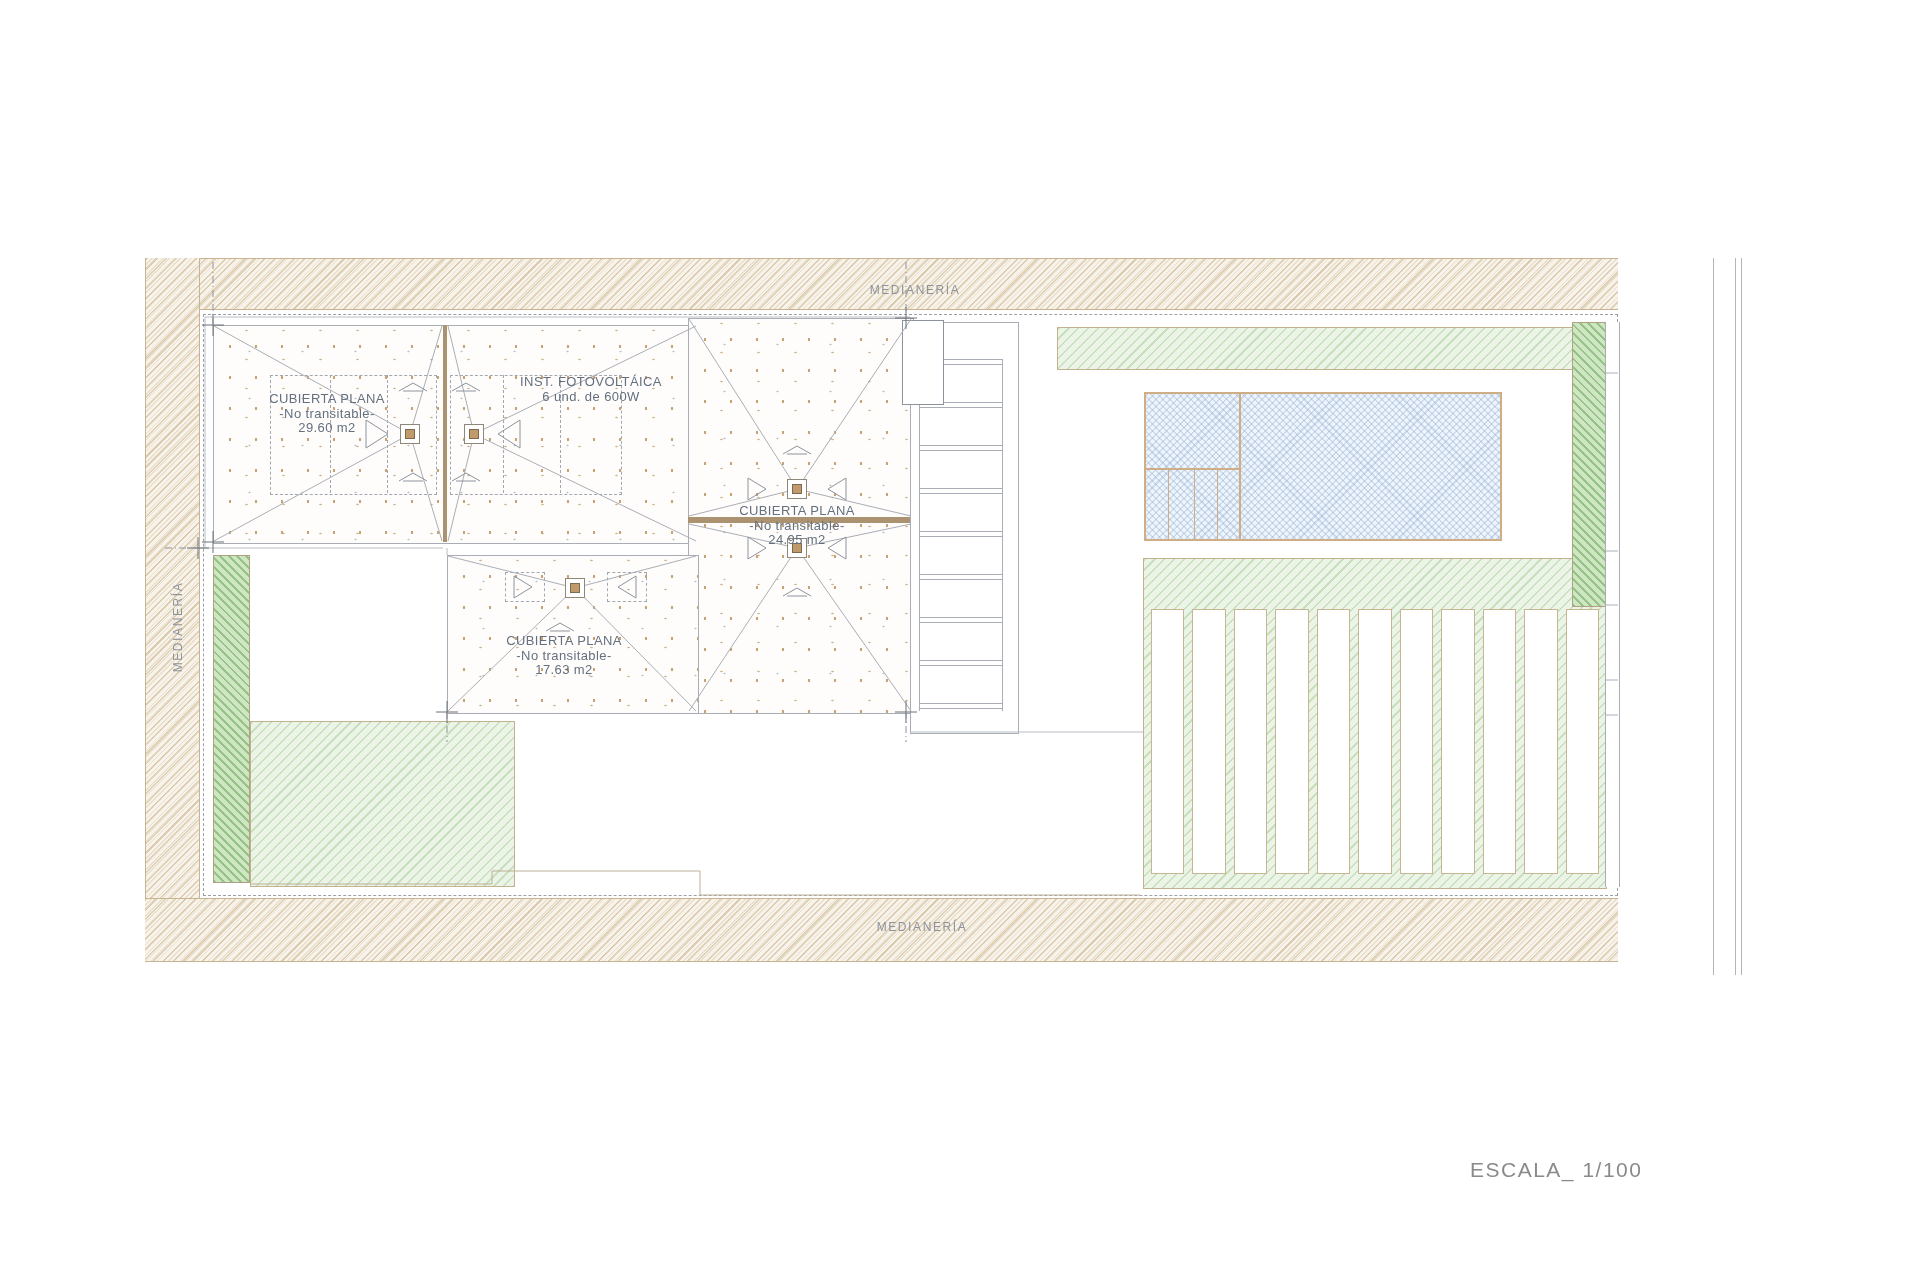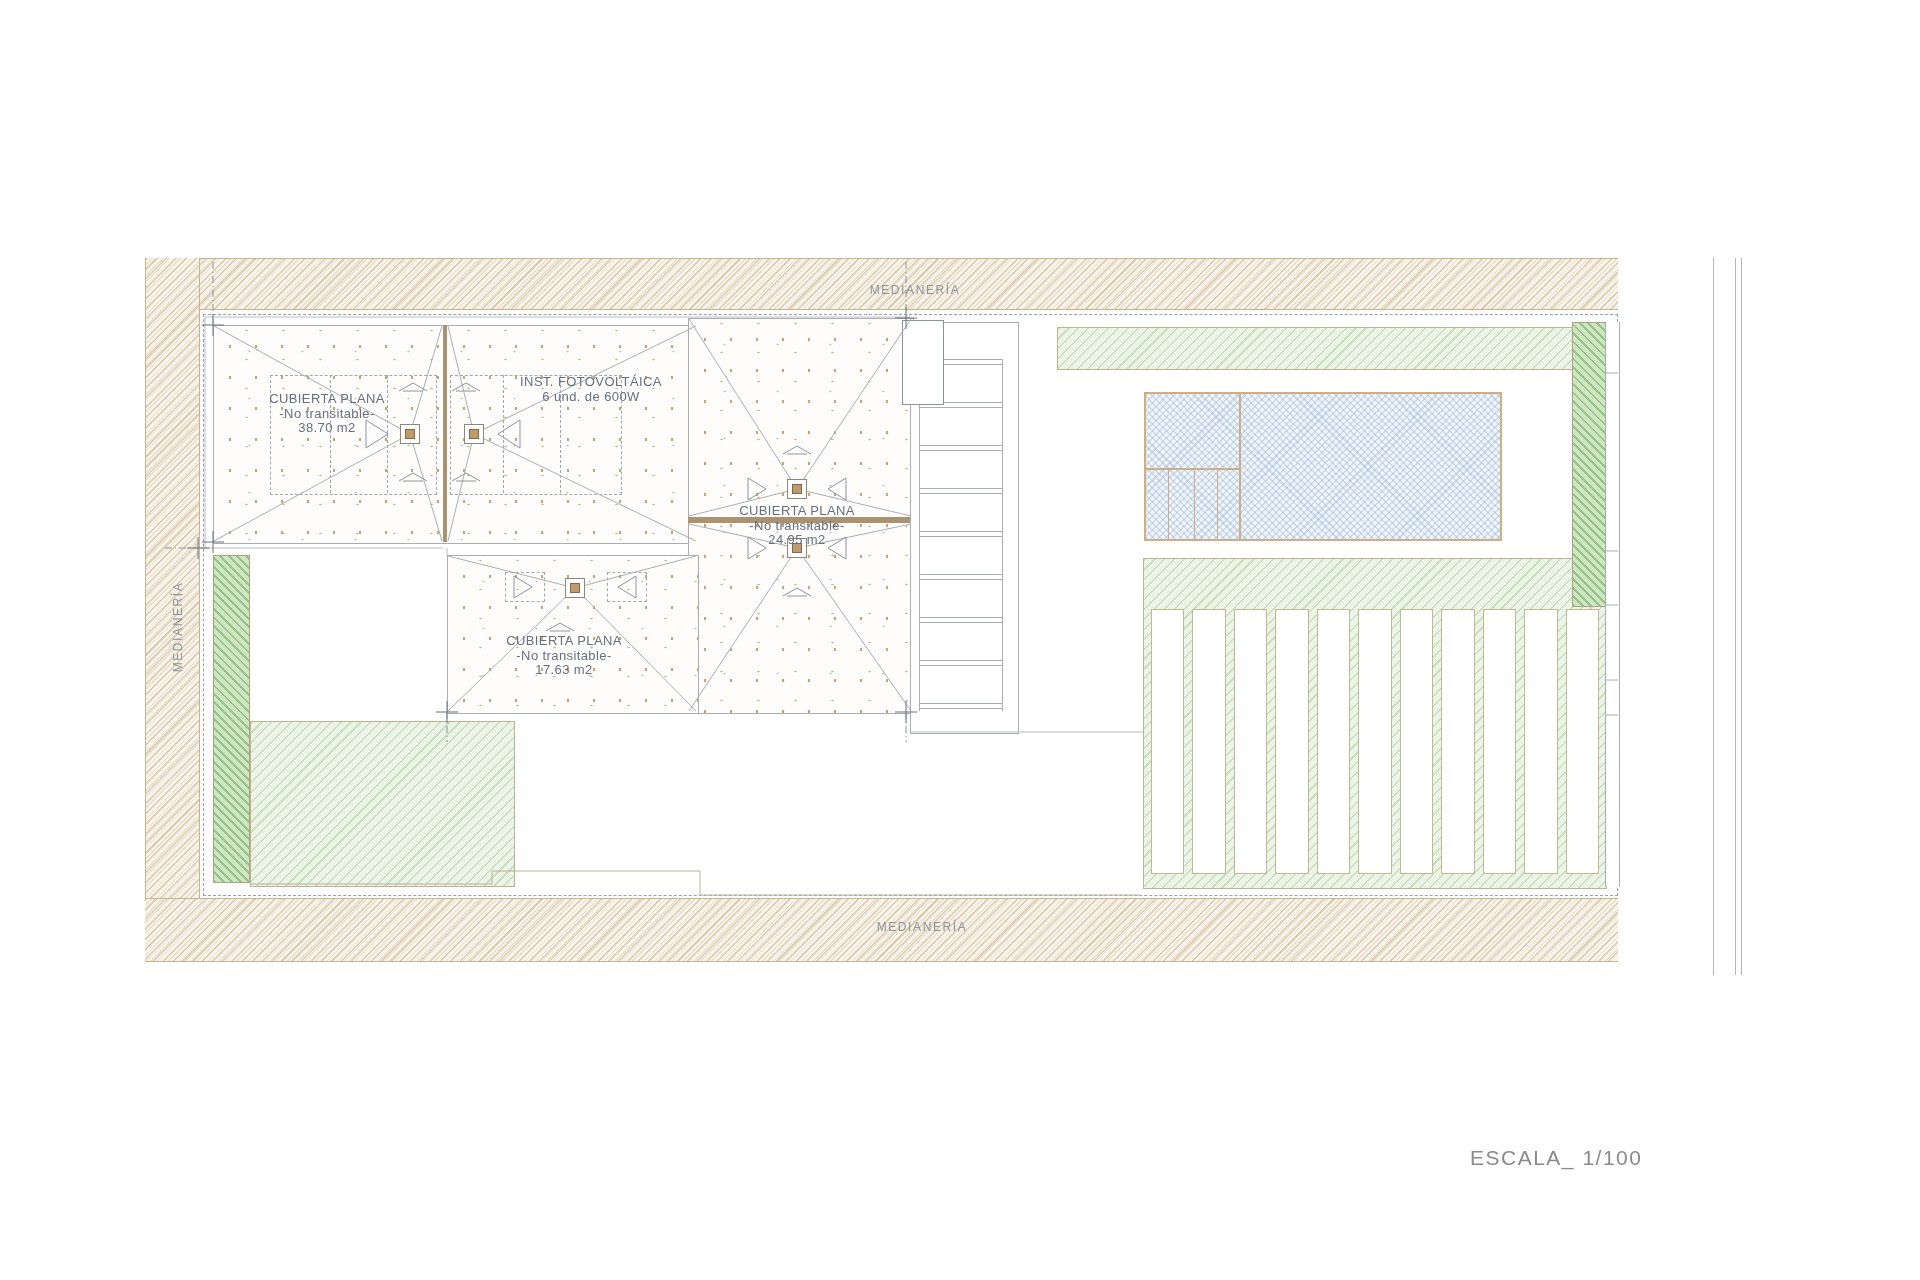--- a/index.html
+++ b/index.html
@@ -44,21 +44,21 @@
   .dashedbox{border:1px dashed #a2a8b0;}
   .brown{background:#ab9271;}
   .medianeria{color:#8e939b;font-size:12px;letter-spacing:1.6px;white-space:nowrap;}
   .rooflabel{color:#64707f;font-size:13px;line-height:14.5px;letter-spacing:.4px;
              text-align:center;transform:translateX(-50%);white-space:nowrap;}
   .drain{width:18px;height:18px;background:#ffffff;border:1px solid #8f8778;
          display:flex;align-items:center;justify-content:center;transform:translate(-50%,-50%);}
   .drain-inner{width:8px;height:8px;background:#c09a6a;border:1px solid #7d6a50;}
   .pageline{border-left:1px solid #b5b5b5;width:0;}
   .slat{flex:1;background:#ffffff;border:1px solid #c8b692;}
-  .escala{color:#8a8a8a;font-size:21px;letter-spacing:1.5px;white-space:nowrap;}
+  .escala{color:#8a8a8a;font-size:21px;letter-spacing:1.5px;white-space:nowrap;margin-top:12px;}
 </style>
 </head>
 <body>
 
 <div class="canvas">
 
   <div class="abs hatch-tan" style="left:145px;top:258px;width:1473px;height:50px;border-top:1px solid #c6b493;border-bottom:1px solid #c6b493;"></div>
   <div class="abs hatch-tan" style="left:145px;top:258px;width:53px;height:702px;border-left:1px solid #c6b493;border-right:1px solid #c6b493;"></div>
   <div class="abs hatch-tan" style="left:145px;top:898px;width:1473px;height:62px;border-top:1px solid #c6b493;border-bottom:1px solid #c6b493;"></div>
 
@@ -188,21 +188,21 @@
   <div class="abs drain" style="left:797px;top:548px;">
       <div class="drain-inner"></div>
     </div>
   <div class="abs drain" style="left:575px;top:588px;">
       <div class="drain-inner"></div>
     </div>
 
   <div class="abs rooflabel" style="left:327px;top:392px;">
     <div>CUBIERTA PLANA</div>
     <div>-No transitable-</div>
-    <div>38.70 m2</div>
+    <div>29.60 m2</div>
   </div>
   <div class="abs rooflabel" style="left:553px;top:375px;margin-left:38px;">
     <div>INST. FOTOVOLTÁICA</div>
     <div>6 und.  de 600W</div>
   </div>
   <div class="abs rooflabel" style="left:797px;top:504px;">
     <div>CUBIERTA PLANA</div>
     <div>-No transitable-</div>
     <div>24.95 m2</div>
   </div>

